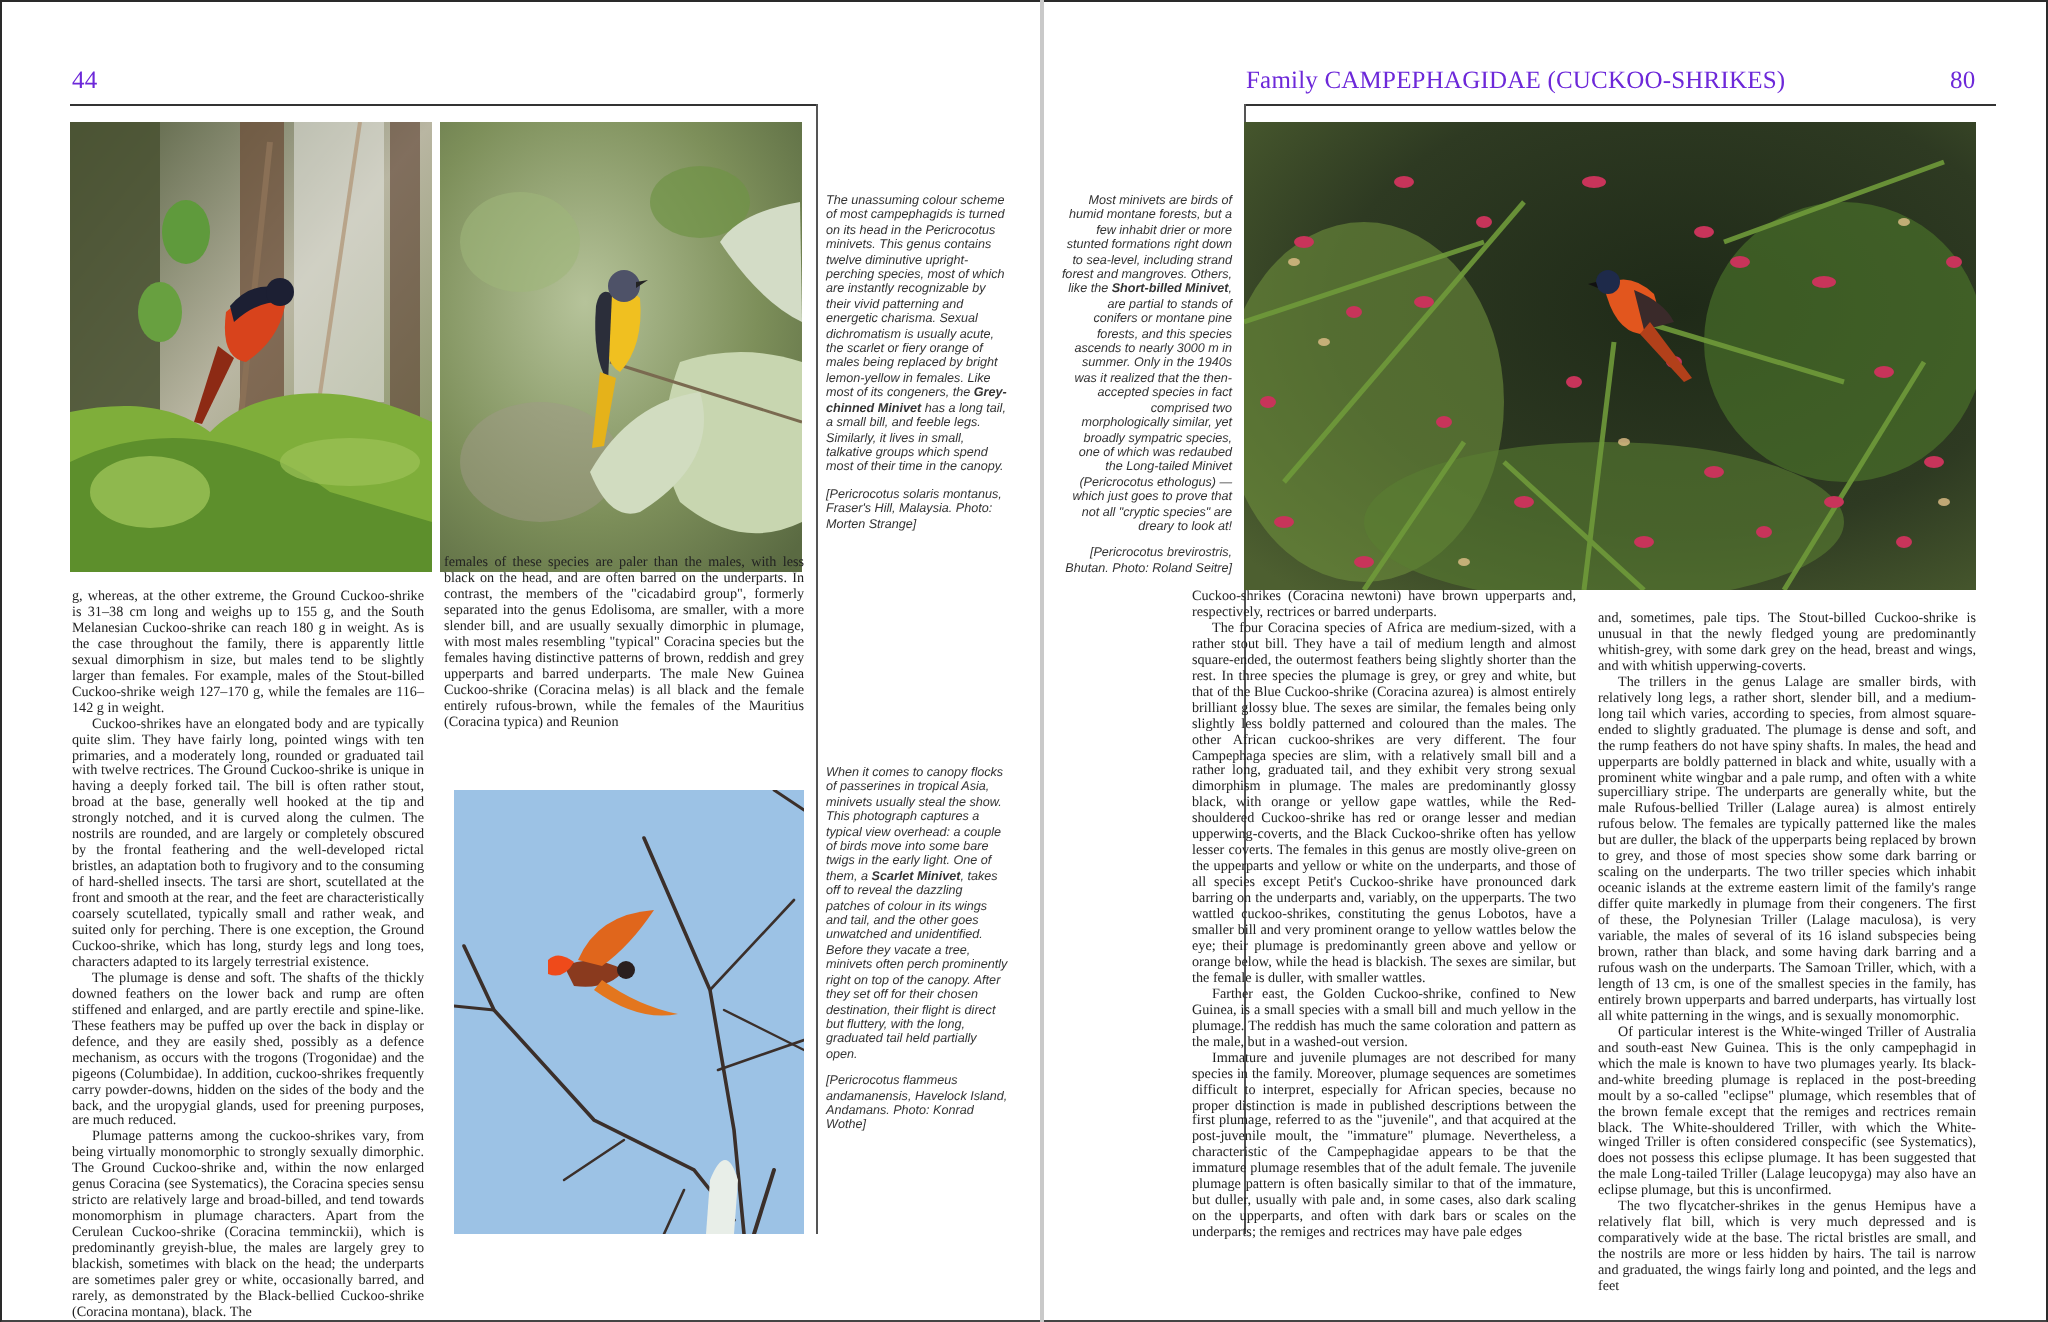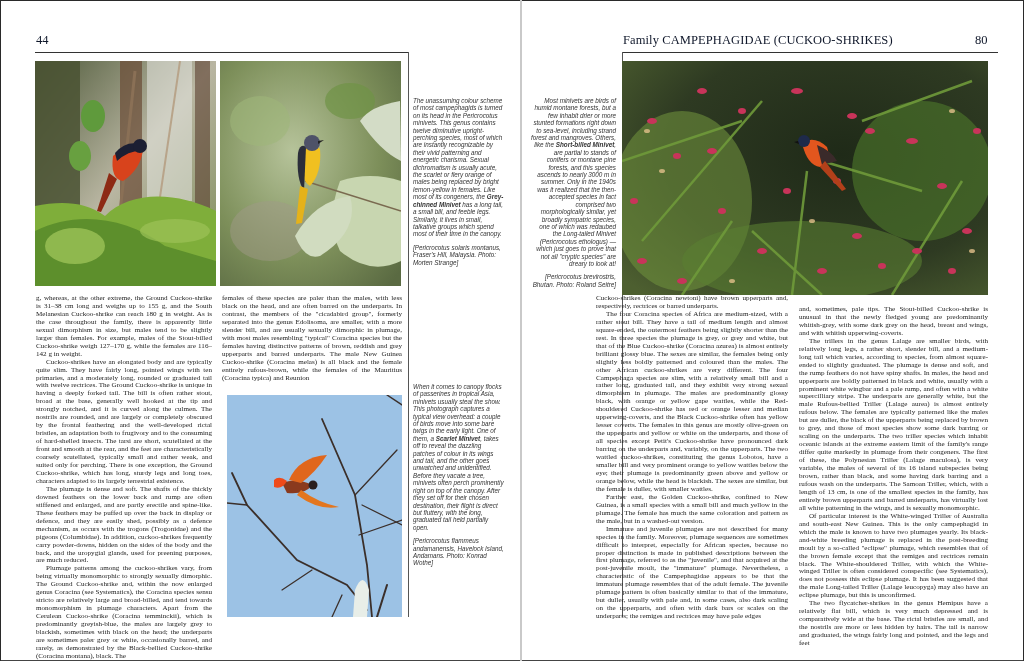--- a/index.html
+++ b/index.html
@@ -2,21 +2,21 @@
 <html><head>
 <meta charset="utf-8">
 <style>
   html, body { margin:0; padding:0; }
   body { width:1024px; height:661px; overflow:hidden; background:#ffffff; position:relative; font-family:"Liberation Serif", serif; }
   .frame { position:absolute; left:0; top:0; width:1022px; height:659px; border:1px solid #2a2a2a; border-bottom:2px solid #444; box-sizing:content-box; }
   .gutter { position:absolute; left:520px; top:0; width:2px; height:661px; background:#c9c9c9; }
   .page { position:absolute; top:0; height:661px; }
   .page-left { left:0; width:520px; }
   .page-right { left:522px; width:514px; }
-  .running-head { position:absolute; top:33px; font-size:12.5px; color:#0f172a; font-family:"Liberation Serif", serif; letter-spacing:0.1px; }
+  .running-head { position:absolute; top:33px; font-size:12.5px; color:#6d28d9; font-family:"Liberation Serif", serif; letter-spacing:0.1px; }
   .rule { position:absolute; top:52px; height:1px; background:#333; }
   .vrule { position:absolute; width:1px; background:#555; }
   .photo { position:absolute; overflow:hidden; }
   .body-col { position:absolute; font-size:7.1px; line-height:7.95px; color:#222; text-align:justify; font-family:"Liberation Serif", serif; }
   .body-col p { margin:0; text-indent:10px; }
   .body-col p.noindent { text-indent:0; }
   .caption { position:absolute; font-family:"Liberation Sans", sans-serif; font-style:italic; font-size:6.3px; line-height:7.4px; color:#333; }
   .caption p { margin:0 0 6px 0; }
   .caption b { font-weight:bold; }
   .cap-right { text-align:right; }
@@ -89,21 +89,21 @@
     </svg>
   </div>
 
   <div class="body-col" style="left:36px; top:295px; width:176px;">
     <p class="noindent">g, whereas, at the other extreme, the Ground Cuckoo-shrike is 31–38 cm long and weighs up to 155 g, and the South Melanesian Cuckoo-shrike can reach 180 g in weight. As is the case throughout the family, there is apparently little sexual dimorphism in size, but males tend to be slightly larger than females. For example, males of the Stout-billed Cuckoo-shrike weigh 127–170 g, while the females are 116–142 g in weight.</p>
     <p>Cuckoo-shrikes have an elongated body and are typically quite slim. They have fairly long, pointed wings with ten primaries, and a moderately long, rounded or graduated tail with twelve rectrices. The Ground Cuckoo-shrike is unique in having a deeply forked tail. The bill is often rather stout, broad at the base, generally well hooked at the tip and strongly notched, and it is curved along the culmen. The nostrils are rounded, and are largely or completely obscured by the frontal feathering and the well-developed rictal bristles, an adaptation both to frugivory and to the consuming of hard-shelled insects. The tarsi are short, scutellated at the front and smooth at the rear, and the feet are characteristically coarsely scutellated, typically small and rather weak, and suited only for perching. There is one exception, the Ground Cuckoo-shrike, which has long, sturdy legs and long toes, characters adapted to its largely terrestrial existence.</p>
     <p>The plumage is dense and soft. The shafts of the thickly downed feathers on the lower back and rump are often stiffened and enlarged, and are partly erectile and spine-like. These feathers may be puffed up over the back in display or defence, and they are easily shed, possibly as a defence mechanism, as occurs with the trogons (Trogonidae) and the pigeons (Columbidae). In addition, cuckoo-shrikes frequently carry powder-downs, hidden on the sides of the body and the back, and the uropygial glands, used for preening purposes, are much reduced.</p>
     <p>Plumage patterns among the cuckoo-shrikes vary, from being virtually monomorphic to strongly sexually dimorphic. The Ground Cuckoo-shrike and, within the now enlarged genus Coracina (see Systematics), the Coracina species sensu stricto are relatively large and broad-billed, and tend towards monomorphism in plumage characters. Apart from the Cerulean Cuckoo-shrike (Coracina temminckii), which is predominantly greyish-blue, the males are largely grey to blackish, sometimes with black on the head; the underparts are sometimes paler grey or white, occasionally barred, and rarely, as demonstrated by the Black-bellied Cuckoo-shrike (Coracina montana), black. The</p>
   </div>
 
-  <div class="body-col" style="left:222px; top:295px; width:180px;">
+  <div class="body-col" style="left:222px; top:278px; width:180px;">
     <p class="noindent">females of these species are paler than the males, with less black on the head, and are often barred on the underparts. In contrast, the members of the "cicadabird group", formerly separated into the genus Edolisoma, are smaller, with a more slender bill, and are usually sexually dimorphic in plumage, with most males resembling "typical" Coracina species but the females having distinctive patterns of brown, reddish and grey upperparts and barred underparts. The male New Guinea Cuckoo-shrike (Coracina melas) is all black and the female entirely rufous-brown, while the females of the Mauritius (Coracina typica) and Reunion</p>
   </div>
 
   <div class="photo" style="left:227px; top:395px; width:175px; height:222px;">
     <svg width="175" height="222" viewBox="0 0 175 222">
       <rect width="175" height="222" fill="#9cc2e5"></rect>
       <g stroke="#3b2f2a" fill="none" stroke-linecap="round">
         <path d="M5 78 L20 110 L70 165 L120 190 L140 215" stroke-width="1.8"></path>
         <path d="M0 108 L20 110" stroke-width="1.4"></path>
         <path d="M95 24 L128 100 L140 170 L145 222" stroke-width="1.8"></path>
@@ -212,21 +212,21 @@
         <circle cx="182" cy="80" r="6" fill="#1e2a4a"></circle>
         <path d="M176 80 L172 81 L177 83Z" fill="#111"></path>
         <path d="M203 100 L224 128 L220 130 L198 106Z" fill="#b2401a"></path>
       </g>
     </svg>
   </div>
 
   <div class="body-col" style="left:74px; top:295px; width:192px;">
     <p class="noindent">Cuckoo-shrikes (Coracina newtoni) have brown upperparts and, respectively, rectrices or barred underparts.</p>
     <p>The four Coracina species of Africa are medium-sized, with a rather stout bill. They have a tail of medium length and almost square-ended, the outermost feathers being slightly shorter than the rest. In three species the plumage is grey, or grey and white, but that of the Blue Cuckoo-shrike (Coracina azurea) is almost entirely brilliant glossy blue. The sexes are similar, the females being only slightly less boldly patterned and coloured than the males. The other African cuckoo-shrikes are very different. The four Campephaga species are slim, with a relatively small bill and a rather long, graduated tail, and they exhibit very strong sexual dimorphism in plumage. The males are predominantly glossy black, with orange or yellow gape wattles, while the Red-shouldered Cuckoo-shrike has red or orange lesser and median upperwing-coverts, and the Black Cuckoo-shrike often has yellow lesser coverts. The females in this genus are mostly olive-green on the upperparts and yellow or white on the underparts, and those of all species except Petit's Cuckoo-shrike have pronounced dark barring on the underparts and, variably, on the upperparts. The two wattled cuckoo-shrikes, constituting the genus Lobotos, have a smaller bill and very prominent orange to yellow wattles below the eye; their plumage is predominantly green above and yellow or orange below, while the head is blackish. The sexes are similar, but the female is duller, with smaller wattles.</p>
-    <p>Farther east, the Golden Cuckoo-shrike, confined to New Guinea, is a small species with a small bill and much yellow in the plumage. The female has much the same coloration and pattern as the male, but in a washed-out version.</p>
+    <p>Farther east, the Golden Cuckoo-shrike, confined to New Guinea, is a small species with a small bill and much yellow in the plumage. The reddish has much the same coloration and pattern as the male, but in a washed-out version.</p>
     <p>Immature and juvenile plumages are not described for many species in the family. Moreover, plumage sequences are sometimes difficult to interpret, especially for African species, because no proper distinction is made in published descriptions between the first plumage, referred to as the "juvenile", and that acquired at the post-juvenile moult, the "immature" plumage. Nevertheless, a characteristic of the Campephagidae appears to be that the immature plumage resembles that of the adult female. The juvenile plumage pattern is often basically similar to that of the immature, but duller, usually with pale and, in some cases, also dark scaling on the upperparts, and often with dark bars or scales on the underparts; the remiges and rectrices may have pale edges</p>
   </div>
 
   <div class="body-col" style="left:277px; top:295px; width:189px;margin-top:11px;">
     <p class="noindent">and, sometimes, pale tips. The Stout-billed Cuckoo-shrike is unusual in that the newly fledged young are predominantly whitish-grey, with some dark grey on the head, breast and wings, and with whitish upperwing-coverts.</p>
     <p>The trillers in the genus Lalage are smaller birds, with relatively long legs, a rather short, slender bill, and a medium-long tail which varies, according to species, from almost square-ended to slightly graduated. The plumage is dense and soft, and the rump feathers do not have spiny shafts. In males, the head and upperparts are boldly patterned in black and white, usually with a prominent white wingbar and a pale rump, and often with a white supercilliary stripe. The underparts are generally white, but the male Rufous-bellied Triller (Lalage aurea) is almost entirely rufous below. The females are typically patterned like the males but are duller, the black of the upperparts being replaced by brown to grey, and those of most species show some dark barring or scaling on the underparts. The two triller species which inhabit oceanic islands at the extreme eastern limit of the family's range differ quite markedly in plumage from their congeners. The first of these, the Polynesian Triller (Lalage maculosa), is very variable, the males of several of its 16 island subspecies being brown, rather than black, and some having dark barring and a rufous wash on the underparts. The Samoan Triller, which, with a length of 13 cm, is one of the smallest species in the family, has entirely brown upperparts and barred underparts, has virtually lost all white patterning in the wings, and is sexually monomorphic.</p>
     <p>Of particular interest is the White-winged Triller of Australia and south-east New Guinea. This is the only campephagid in which the male is known to have two plumages yearly. Its black-and-white breeding plumage is replaced in the post-breeding moult by a so-called "eclipse" plumage, which resembles that of the brown female except that the remiges and rectrices remain black. The White-shouldered Triller, with which the White-winged Triller is often considered conspecific (see Systematics), does not possess this eclipse plumage. It has been suggested that the male Long-tailed Triller (Lalage leucopyga) may also have an eclipse plumage, but this is unconfirmed.</p>
     <p>The two flycatcher-shrikes in the genus Hemipus have a relatively flat bill, which is very much depressed and is comparatively wide at the base. The rictal bristles are small, and the nostrils are more or less hidden by hairs. The tail is narrow and graduated, the wings fairly long and pointed, and the legs and feet</p>
   </div>
 </div>

